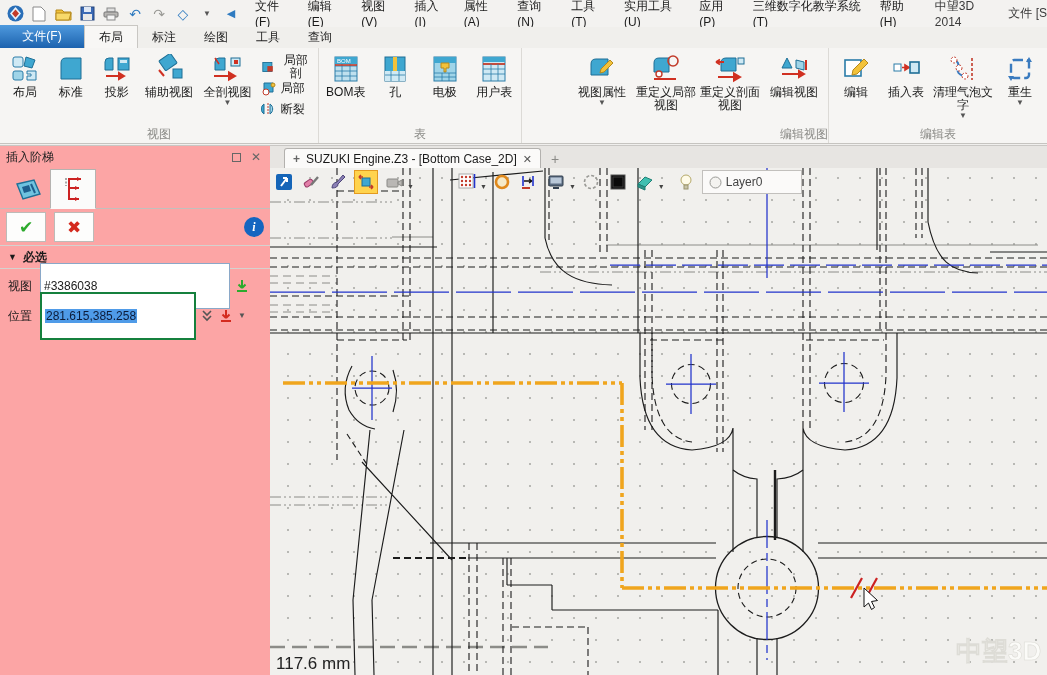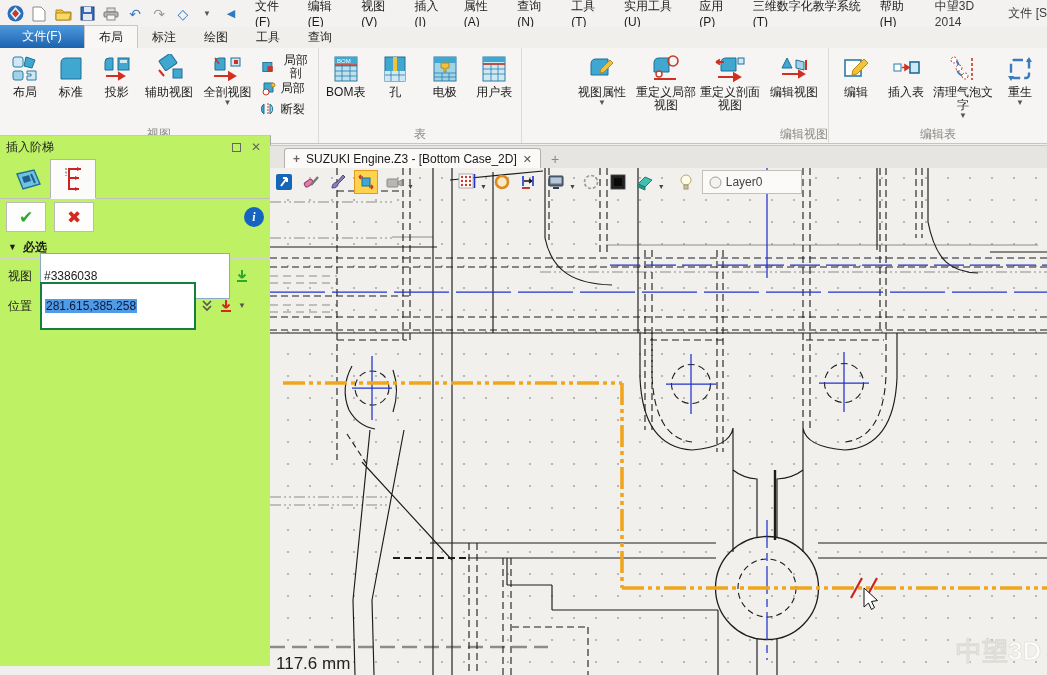--- a/index.html
+++ b/index.html
@@ -29,21 +29,21 @@
   .ritems{flex:1;display:flex;align-items:flex-start;padding:4px 2px 0 2px;}
   .rbtn{display:flex;flex-direction:column;align-items:center;width:48px;margin:0 1px;cursor:default;}
   .rbtn.w60{width:62px;}
   .rbtn .ricon{height:34px;display:flex;align-items:center;justify-content:center;}
   .rlabel{text-align:center;line-height:13px;color:#1a1a1a;}
   .dd{color:#555;font-size:8px;line-height:8px;}
   .rgrouplabel{text-align:center;color:#8a8a86;height:16px;line-height:14px;}
   .smallcol{display:flex;flex-direction:column;justify-content:flex-start;gap:3px;padding:6px 4px 0 4px;}
   .sbtn{display:flex;align-items:center;gap:4px;height:18px;}
   
-  #panel{left:0;top:135px;width:270px;height:530px;background:#bef264;border-right:1px solid #a9a7a4;border-top:1px solid #c9c7c4;}
+  #panel{left:0;top:145px;width:270px;height:530px;background:#fca5a5;border-right:1px solid #a9a7a4;border-top:1px solid #c9c7c4;}
   #paneltitle{height:22px;display:flex;align-items:center;padding:0 6px;color:#222;}
   #paneltitle .sp{flex:1;}
   .titleico{width:16px;height:14px;display:flex;align-items:center;justify-content:center;color:#666;margin-left:4px;}
   #paneltabs{height:40px;display:flex;align-items:flex-end;padding-left:6px;border-bottom:1px solid #c2c0bd;}
   .ptab{width:44px;height:36px;display:flex;align-items:center;justify-content:center;}
   .ptab.active{background:#fbfbfa;border:1px solid #b5b3b0;border-bottom:1px solid #fbfbfa;margin-bottom:-1px;height:38px;}
   #panelbar{height:36px;display:flex;align-items:center;padding:0 6px;border-bottom:1px solid #d4d2cf;}
   .pbtn{width:38px;height:28px;background:#fdfdfc;border:1px solid #bdbbb8;display:flex;align-items:center;justify-content:center;margin-right:8px;}
   .infobtn{margin-left:auto;width:20px;height:20px;border-radius:50%;background:#1565c0;color:#fff;
            display:flex;align-items:center;justify-content:center;font-family:"Liberation Serif",serif;font-style:italic;font-weight:bold;}

